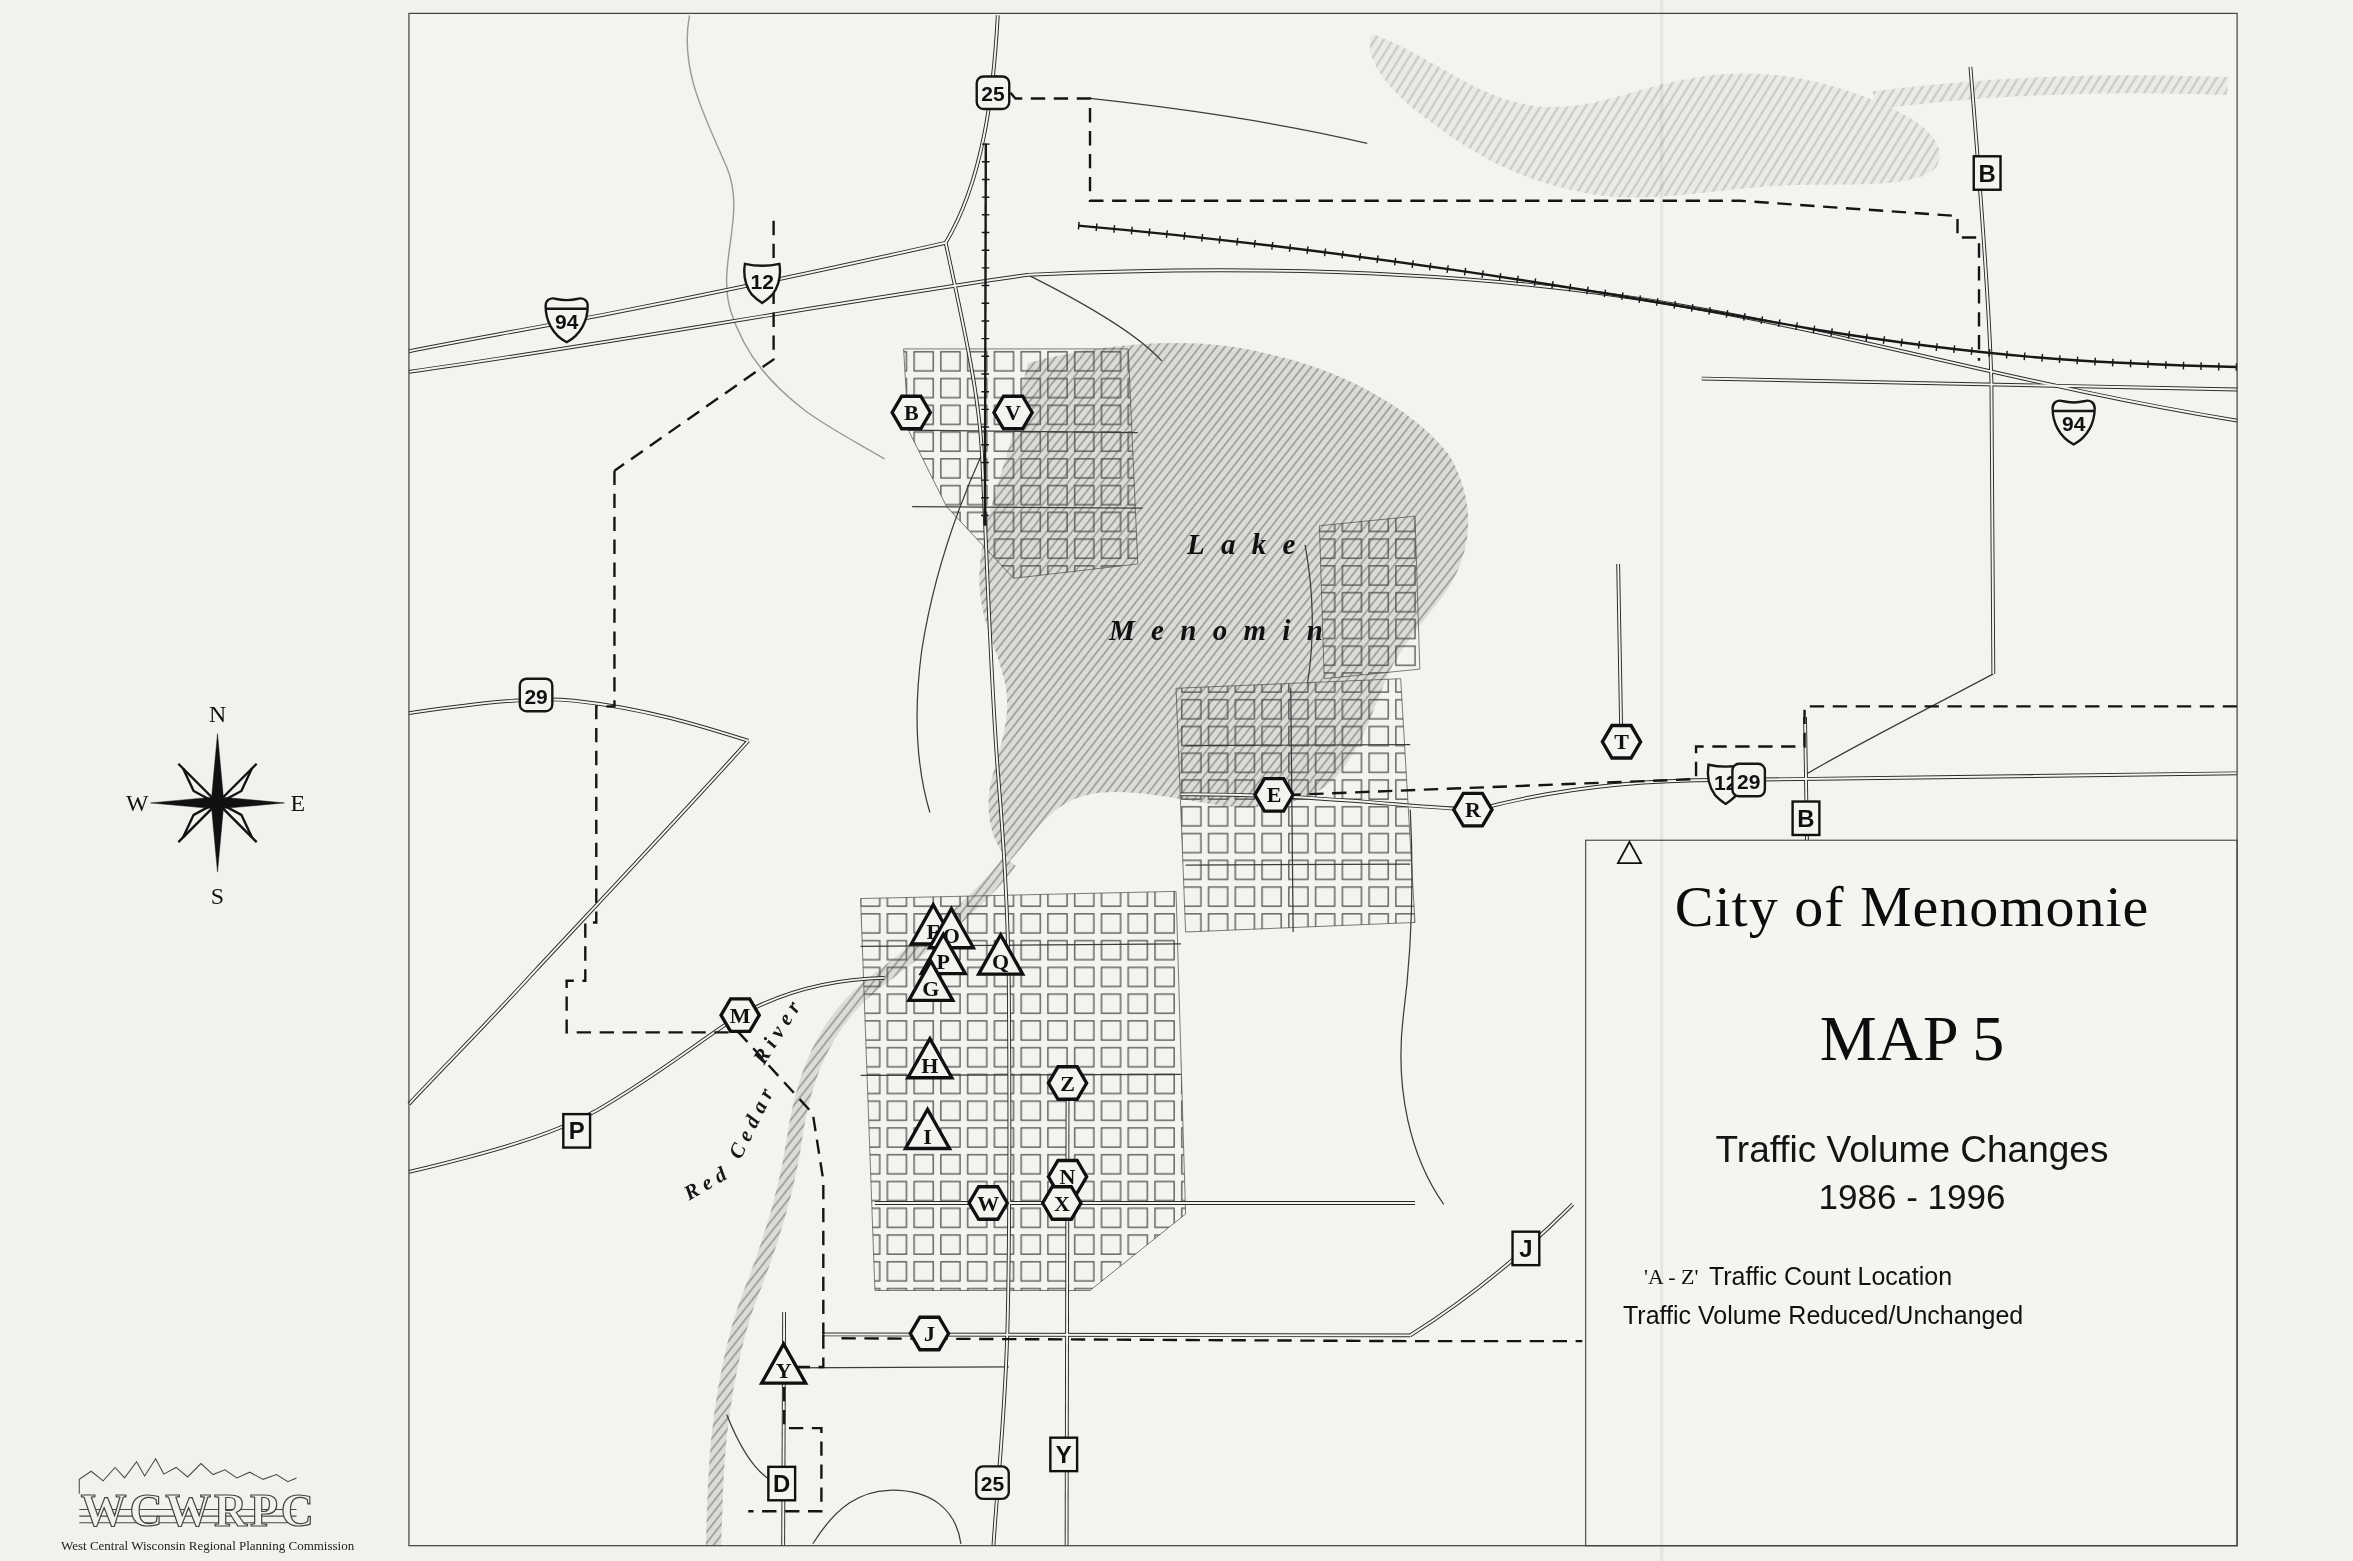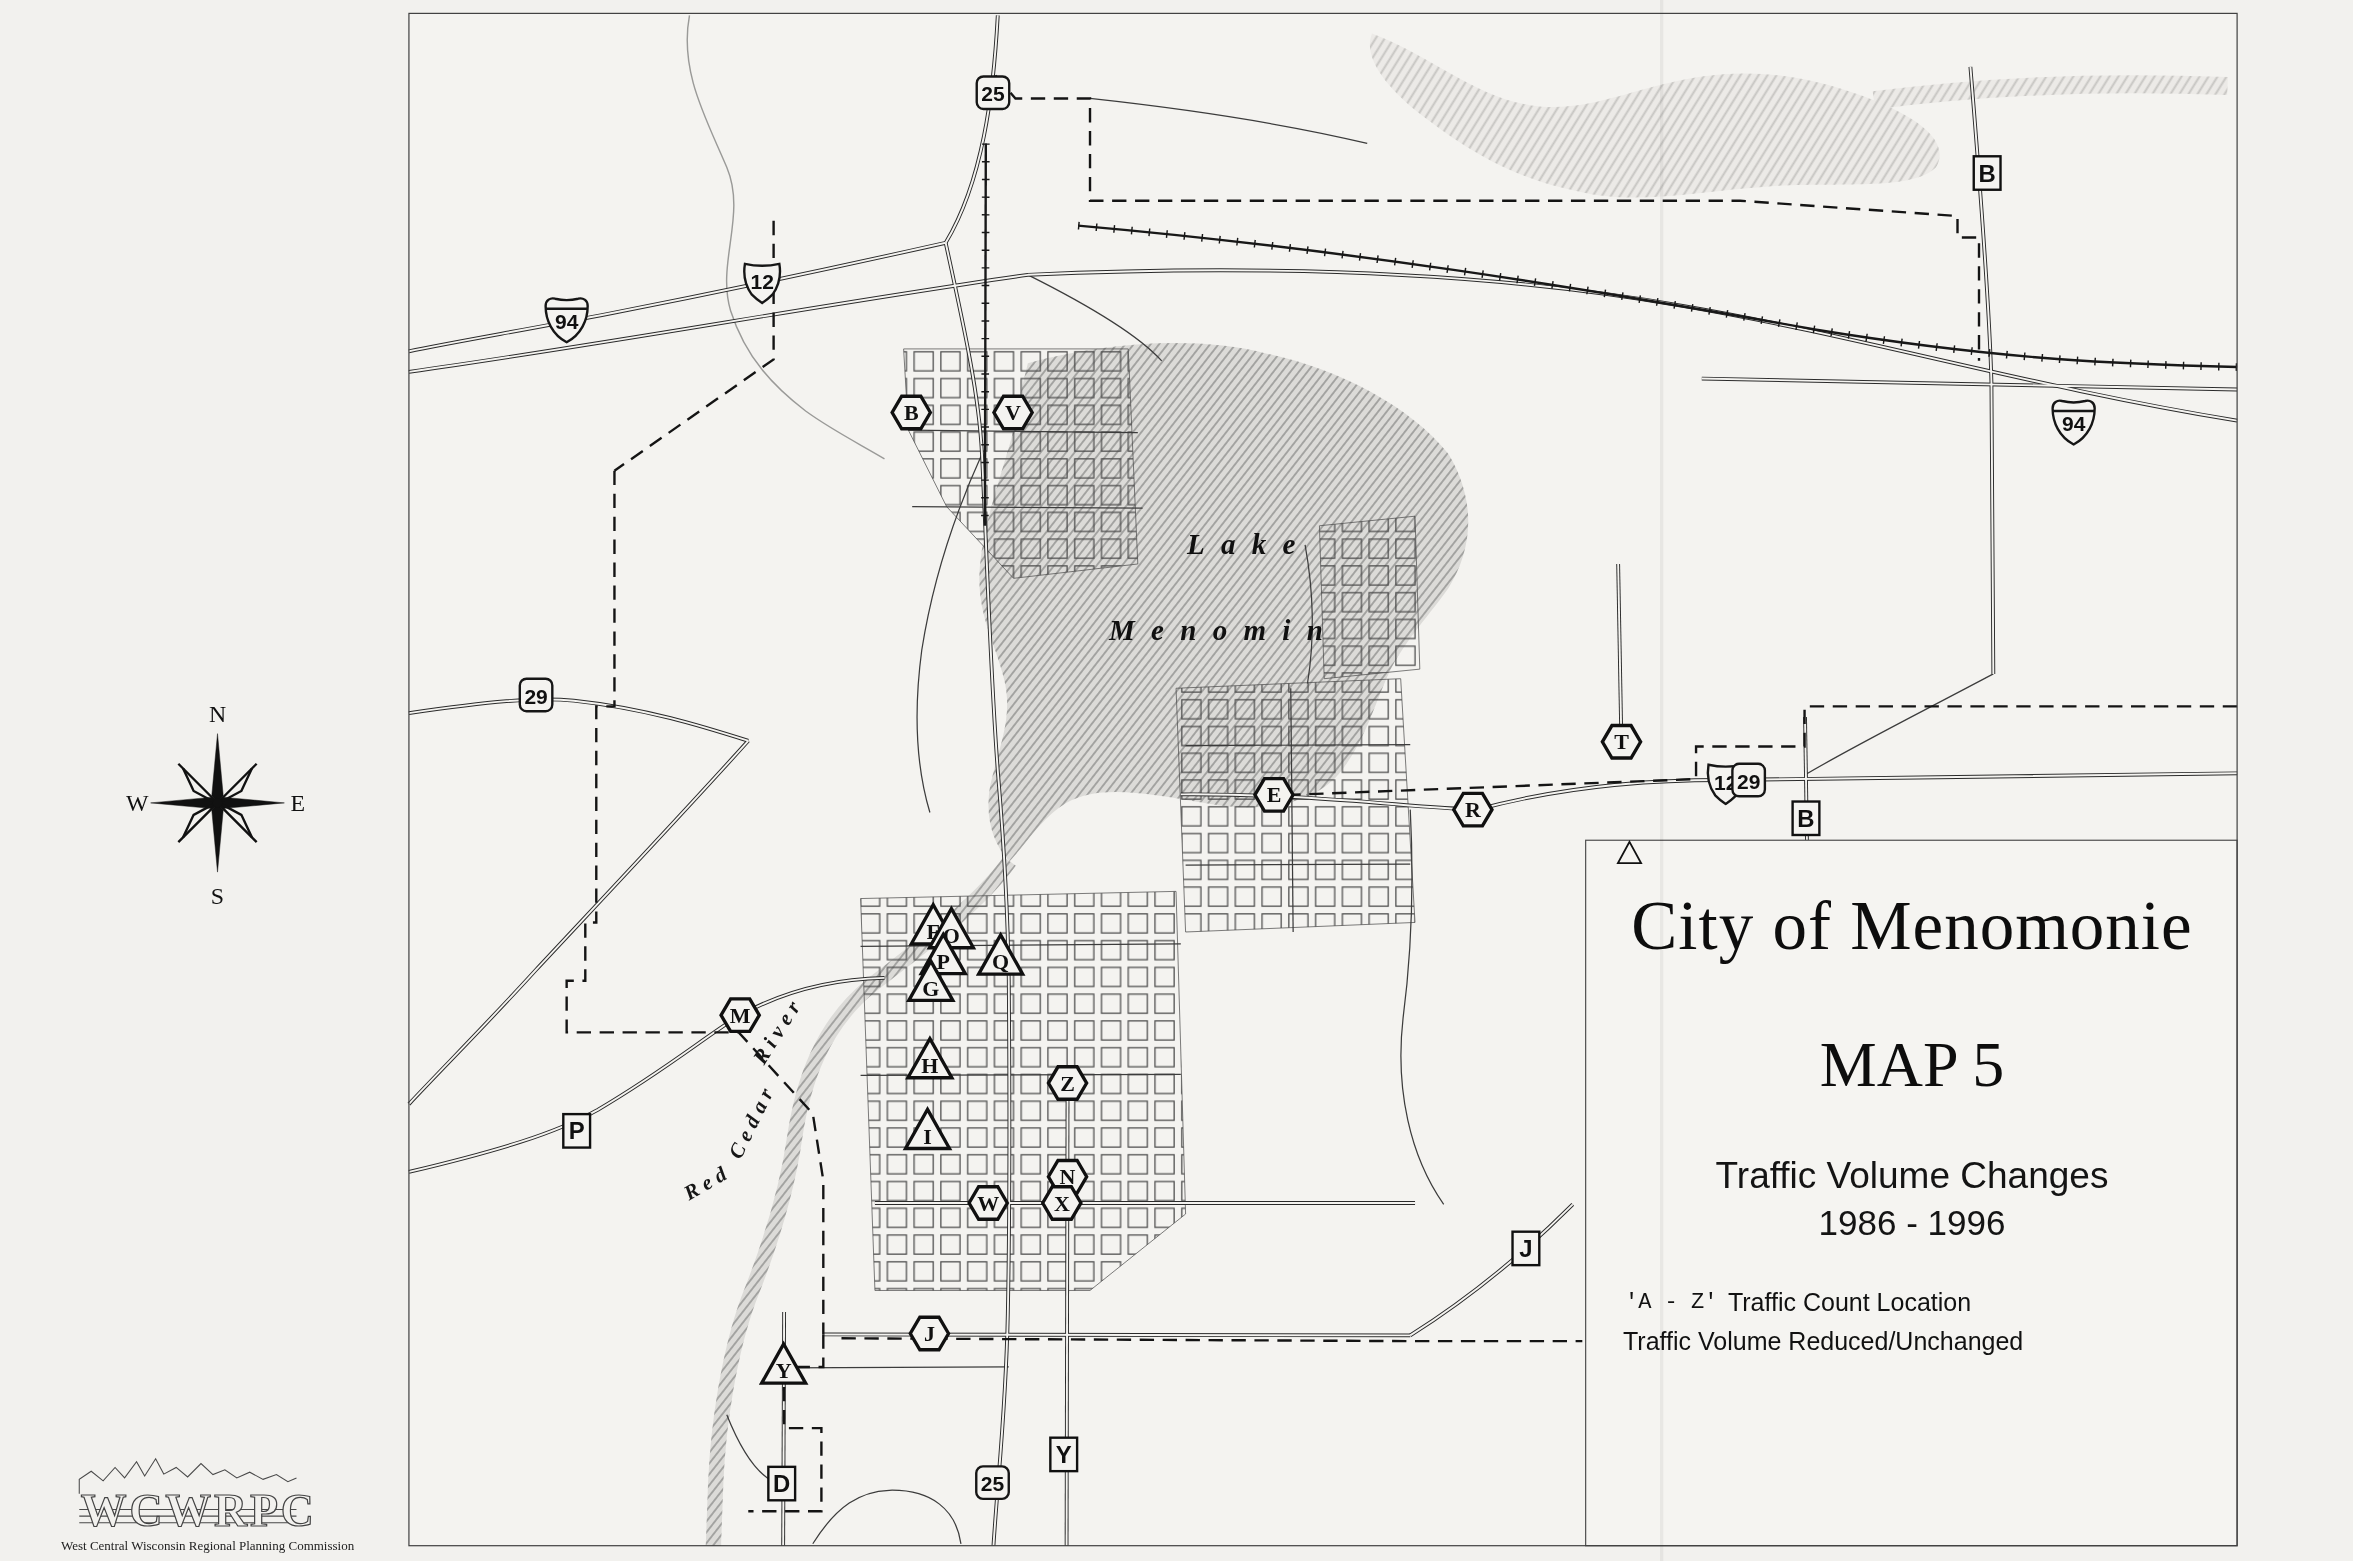--- a/index.html
+++ b/index.html
@@ -20,27 +20,27 @@
   .symtxt{font:700 46px "Liberation Serif",serif;text-anchor:middle;fill:#101010;}
   .sym2{fill:#f4f3f0;stroke:#101010;stroke-width:5;}
   .cotxt{font:600 50px "Liberation Sans",sans-serif;text-anchor:middle;fill:#101010;}
   .shield{fill:#f4f3f0;stroke:#161616;stroke-width:5;}
   .shtxt{font:700 44px "Liberation Sans",sans-serif;text-anchor:middle;fill:#101010;}
   .compass-line{stroke:#111;fill:#111;}
   .compass-txt{font:400 50px "Liberation Serif",serif;fill:#111;text-anchor:middle;}
 
   
   .title-block{left:1586px;top:840px;width:652px;height:706px;text-align:center;z-index:6;}
-  .tb-title{font-family:"Liberation Serif",serif;font-size:69px;margin-top:47px;letter-spacing:1px;color:#0d0d0d;}
+  .tb-title{font-family:"Liberation Serif",serif;font-size:58px;margin-top:33px;letter-spacing:1px;color:#0d0d0d;}
   .tb-mapno{font-family:"Liberation Serif",serif;font-size:64px;margin-top:62px;color:#0d0d0d;}
   .tb-sub{font-size:37px;margin-top:53px;color:#141414;}
   .tb-years{font-size:35px;margin-top:6px;color:#141414;}
   .legend{margin:45px auto 0 auto;width:578px;text-align:left;}
   .legend-row{display:flex;align-items:center;margin-bottom:9.6px;font-size:25px;color:#111;}
-  .legend-range{font-family:Liberation Mono, monospace;font-size:22px;margin-right:10.5px;margin-left:2px;}
+  .legend-range{font-family:Liberation Serif, serif;font-size:22px;margin-right:10.5px;margin-left:21px;}
   .legend-icon{width:31px;height:28px;margin:0 12.4px 0 28px;flex:0 0 auto;}
   .legend-label{white-space:nowrap;}
 
   
   .lake-label{font-family:"Liberation Serif",serif;font-style:italic;font-weight:700;
     color:#101010;letter-spacing:16.3px;font-size:29px;z-index:4;}
   .river-word{position:absolute;font-family:"Liberation Serif",serif;font-style:italic;font-weight:700;
     color:#161616;font-size:21px;letter-spacing:5.7px;z-index:4;transform-origin:left bottom;}
   .logo-caption{font-family:"Liberation Serif",serif;font-size:13px;color:#222;z-index:6;}
   .logo-svg text{font-family:"Liberation Serif",serif;}

